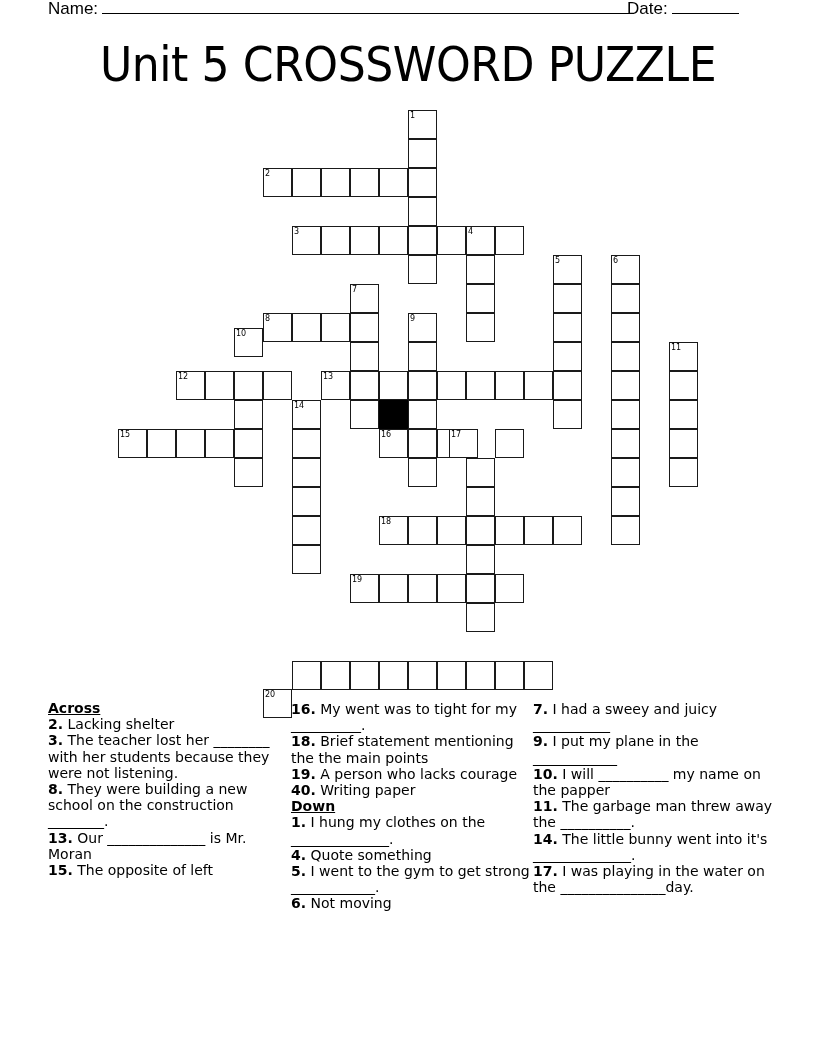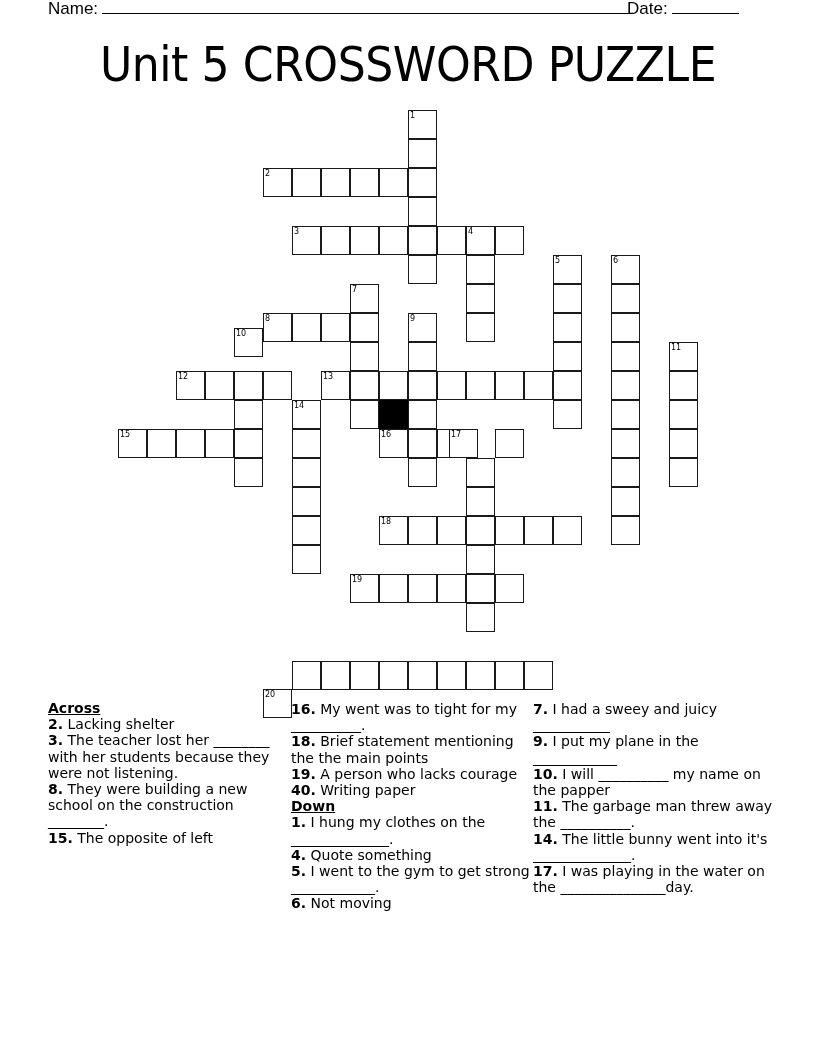--- a/index.html
+++ b/index.html
@@ -185,20 +185,21 @@
     <div class="cell" style="left: 524px; top: 661px;"></div>
     <div class="cell black" style="left: 379px; top: 400px;"></div>
   </div>
 
 <div class="clues">
   <div class="col" id="col-left" style="left:48px; top:0;">
     <span class="section-head">Across</span>
     <span class="clue"><span class="cnum">2.</span> <span>Lacking shelter</span></span>
     <span class="clue"><span class="cnum">3.</span> <span>The teacher lost her ________ with her students because they were not listening.</span></span>
     <span class="clue"><span class="cnum">8.</span> <span>They were building a new school on the construction ________.</span></span>
+    <span class="clue"><span class="cnum">13.</span> <span>Our ______________ is Mr. Moran</span></span>
     <span class="clue"><span class="cnum">15.</span> <span>The opposite of left</span></span>
   </div>
 
   <div class="col" id="col-mid" style="left:291px; top:1px; width:240px;">
     <span class="clue"><span class="cnum">16.</span> <span>My went was to tight for my __________.</span></span>
     <span class="clue"><span class="cnum">18.</span> <span>Brief statement mentioning the the main points</span></span>
     <span class="clue"><span class="cnum">19.</span> <span>A person who lacks courage</span></span>
     <span class="clue"><span class="cnum">40.</span> <span>Writing paper</span></span>
     <span class="section-head">Down</span>
     <span class="clue"><span class="cnum">1.</span> <span>I hung my clothes on the ______________.</span></span>

